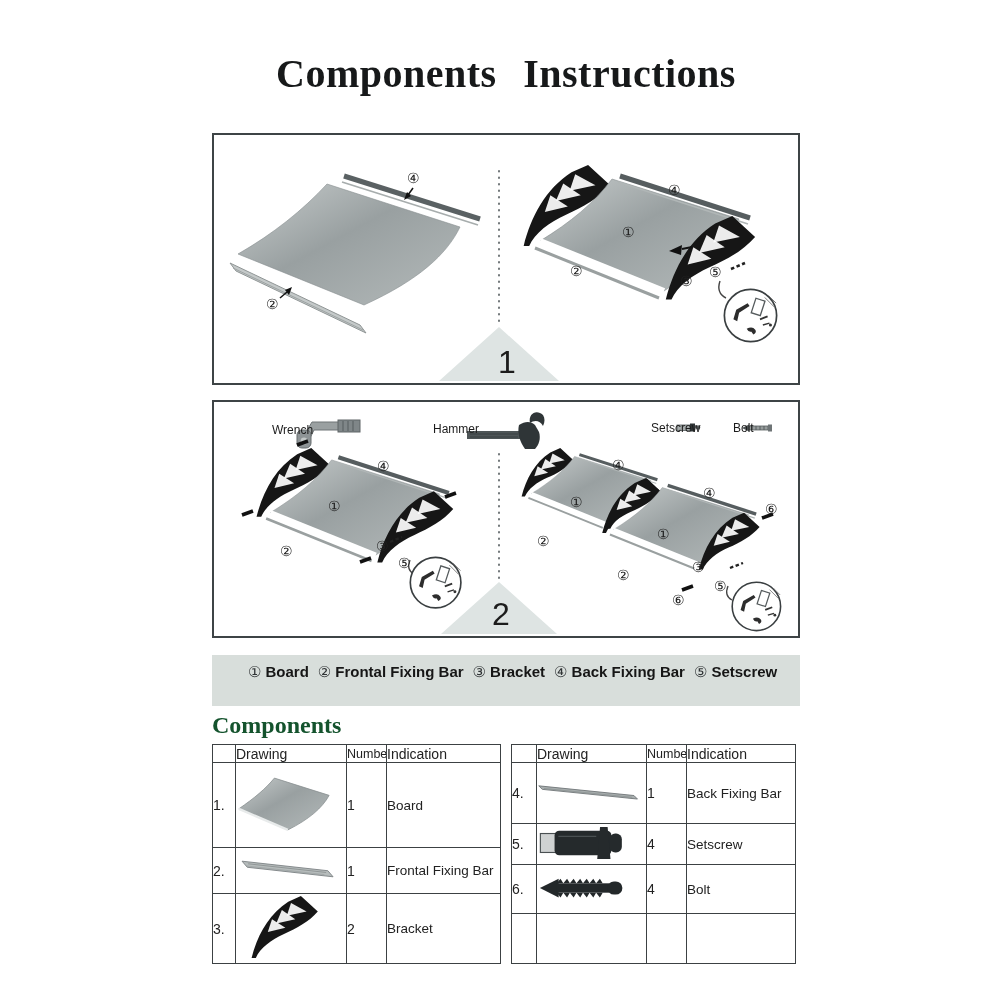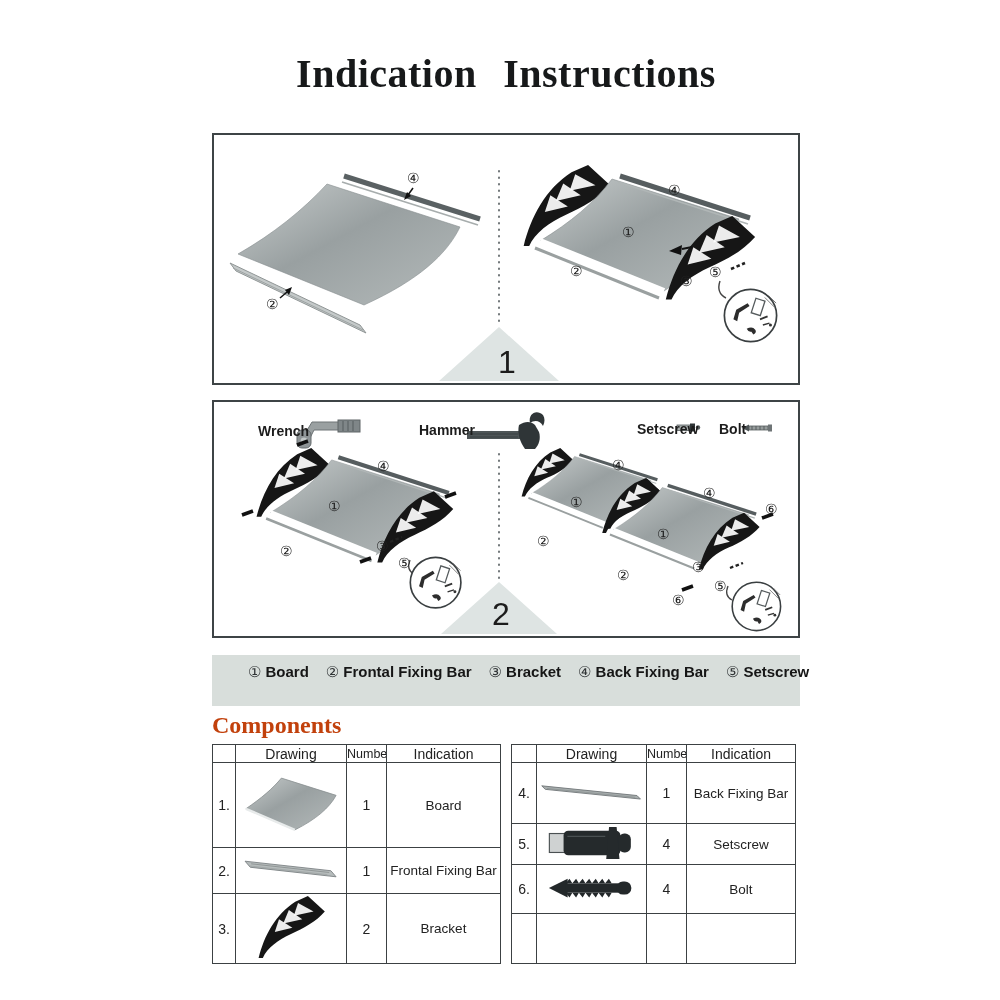--- a/index.html
+++ b/index.html
@@ -7,32 +7,32 @@
   .content{position:absolute;left:212px;top:0;width:588px;height:1000px;}
   .title{position:absolute;top:50px;left:0;width:100%;text-align:center;
          font-family:"Liberation Serif",serif;font-weight:700;font-size:40px;
          letter-spacing:.5px;word-spacing:16px;color:#17191a;white-space:nowrap;}
   .panel{position:absolute;left:0;width:584px;background:#fff;border:2px solid #3e4446;}
   .panel1{top:133px;height:248px;}
   .panel2{top:400px;height:234px;}
   .layer{position:absolute;left:0;top:0;}
   .callout{position:absolute;font-size:14px;line-height:1;color:#222;}
   .stepnum{position:absolute;font-size:32px;line-height:1;color:#1c1c1c;}
-  .tool-label{position:absolute;font-size:14px;font-weight:700;color:#1c1c1c;line-height:1;}
+  .tool-label{position:absolute;font-size:12px;font-weight:400;color:#1c1c1c;line-height:1;margin-left:14px;}
   .legend{position:absolute;top:655px;left:0;width:588px;height:51px;background:#d8dedb;
           box-sizing:border-box;padding:8px 10px 0 36px;font-size:15px;font-weight:700;color:#161616;}
-  .legend-line{display:flex;column-gap:17px;margin-bottom:3px;white-space:nowrap;}
+  .legend-line{display:flex;column-gap:9px;margin-bottom:3px;white-space:nowrap;}
   .legend .num{font-weight:400;color:#303436;margin-right:4px;}
   .comp-heading{position:absolute;top:713px;left:0;font-family:"Liberation Serif",serif;
-                font-weight:700;font-size:24px;color:#c2410c;line-height:1;}
+                font-weight:700;font-size:24px;color:#14532d;line-height:1;}
   .tables{position:absolute;top:744px;left:0;width:588px;height:220px;}
   table{border-collapse:collapse;position:absolute;top:0;table-layout:fixed;}
   .t-left{left:0;width:288px;}
   .t-right{left:299px;width:284px;}
-  th,td{border:1.5px solid #3c4143;padding:0;text-align:center;vertical-align:middle;
+  th,td{border:1.5px solid #3c4143;padding:0;text-align:left;vertical-align:middle;
         font-weight:400;font-size:14px;color:#222;overflow:hidden;}
   th{font-size:14px;}
   th.narrow{font-size:12.5px;}
   td.indication{font-size:13.5px;}
   .hiddendefs{position:absolute;width:0;height:0;overflow:hidden;}
 </style>
 </head>
 <body>
 
 <svg class="hiddendefs" aria-hidden="true">
@@ -96,21 +96,21 @@
       <line x1="14" y1="3" x2="14" y2="7" stroke="#565c5e"></line>
       <line x1="18" y1="3" x2="18" y2="7" stroke="#565c5e"></line>
       <line x1="22" y1="3" x2="22" y2="7" stroke="#565c5e"></line>
       <rect x="26" y="1.5" width="4" height="7" fill="#6e7476"></rect>
     </g>
   </defs>
 </svg>
 
 <div class="content">
 
-  <div class="title">Indication Instructions</div>
+  <div class="title">Components Instructions</div>
 
   <div class="panel panel1">
     <svg class="layer" width="584" height="248" viewBox="0 0 584 248">
 
       <g>
         <path d="M113,49 L246,92 C233,119 205,145 150,170 L24,119 C59,99 89,75 113,49 Z" fill="url(#gsheet)" stroke="#878d8f" stroke-width="0.6"></path>
         <line x1="130" y1="41" x2="266" y2="84" stroke="#5a6163" stroke-width="5"></line>
         <line x1="128" y1="47" x2="264" y2="90" stroke="#a7adad" stroke-width="1.6"></line>
         <path d="M16,128 L146,190 L152,198 L22,136 Z" fill="#c4c9c9" stroke="#8f9595" stroke-width="1"></path>
         <line x1="19" y1="133" x2="149" y2="195" stroke="#9da3a3" stroke-width="1"></line>

